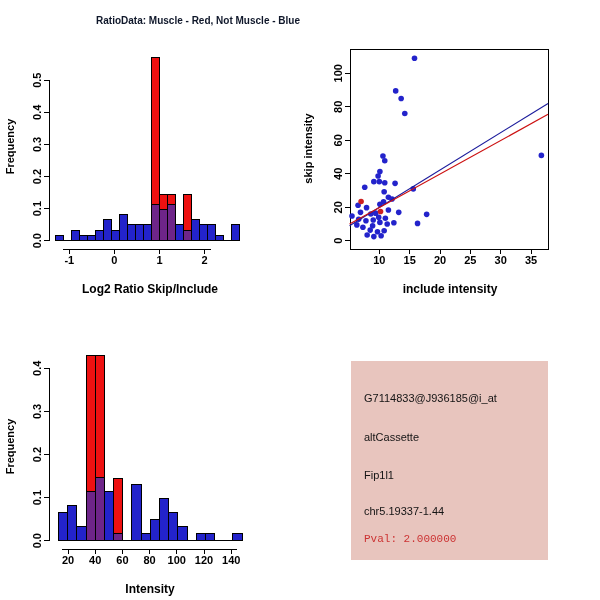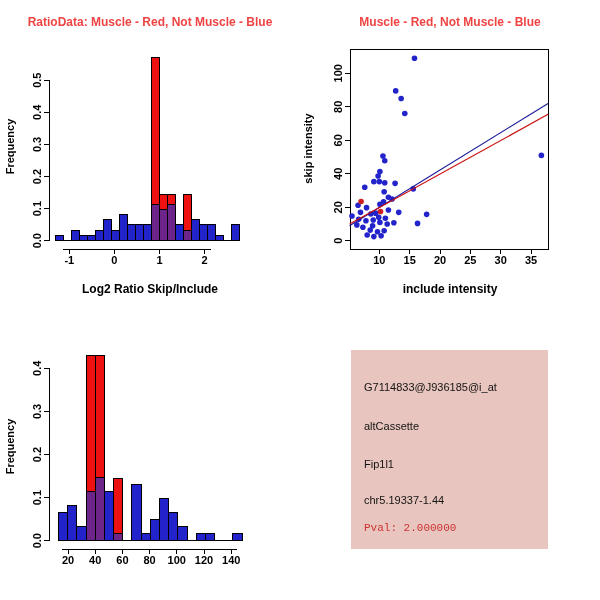--- a/index.html
+++ b/index.html
@@ -1,27 +1,27 @@
 <!DOCTYPE html>
 <html><head>
 <meta charset="utf-8">
 <style>
   html,body{margin:0;padding:0;background:#fff;}
   #screen{position:relative;width:600px;height:600px;background:#ffffff;overflow:hidden;
           font-family:"Liberation Sans",sans-serif;}
   .panel{position:absolute;width:300px;height:300px;}
   .panel svg{position:absolute;left:0;top:0;overflow:visible;}
-  .chart-title{position:absolute;top:15px;left:0;width:100%;text-align:center;
-               font-size:12px;font-weight:bold;color:#ef4444;white-space:nowrap;}
+  .chart-title{position:absolute;top:15px;left:0;width:100%;text-align:right;
+               font-size:10px;font-weight:bold;color:#0f172a;white-space:nowrap;}
   .x-label{position:absolute;top:282px;left:0;width:100%;text-align:center;
            font-size:12px;font-weight:bold;color:#000;}
   .y-label{position:absolute;left:-55px;top:140px;width:130px;height:13px;line-height:13px;
            text-align:center;font-size:11px;font-weight:bold;color:#000;
            transform:rotate(-90deg);}
-  .info-box{position:absolute;left:51px;top:50px;width:197px;height:199px;background:#e8c5be;text-align:right;}
+  .info-box{position:absolute;left:51px;top:61px;width:197px;height:199px;background:#e8c5be;text-align:right;}
   .info-line{position:absolute;left:13px;font-size:11px;color:#141414;white-space:nowrap;}
   .pval{color:#cc3333;font-family:Liberation Mono, monospace;}
   text.tick{font-family:"Liberation Sans",sans-serif;font-size:11px;font-weight:bold;fill:#000;}
 </style>
 </head>
 <body>
 
 <div id="screen">
 
   <div class="panel" style="left:0;top:0">
@@ -154,21 +154,20 @@
         <circle cx="77.479" cy="231.755" r="2.8" fill="#2323cb"></circle>
         <circle cx="84.156" cy="230.75" r="2.8" fill="#2323cb"></circle>
         <circle cx="67.16" cy="234.9375" r="2.8" fill="#2323cb"></circle>
         <circle cx="73.83699999999999" cy="236.6125" r="2.8" fill="#2323cb"></circle>
         <circle cx="81.121" cy="235.775" r="2.8" fill="#2323cb"></circle>
         <line x1="49.556999999999995" y1="225.72500000000002" x2="248.046" y2="103.45000000000002" stroke="#1c1c9c" stroke-width="1.2"></line>
         <line x1="49.556999999999995" y1="224.05" x2="248.046" y2="114.3375" stroke="#cc1111" stroke-width="1.2"></line>
         <circle cx="61.089999999999996" cy="201.4375" r="2.8" fill="#cc2020"></circle>
         <circle cx="80.514" cy="211.4875" r="2.8" fill="#cc2020"></circle>
       </svg>
-    <div class="chart-title">Muscle - Red, Not Muscle - Blue</div>
     <div class="x-label">include intensity</div>
     <div class="y-label" style="top:142px;left:-57px">skip intensity</div>
   </div>
 
   <div class="panel" style="left:0;top:300px">
     <svg id="svg-hist2" width="300" height="300">
         <line x1="49" y1="240.7" x2="49" y2="68.29999999999998" stroke="#000" shape-rendering="crispEdges"></line>
         <line x1="44" y1="240.7" x2="49" y2="240.7" stroke="#000" shape-rendering="crispEdges"></line>
         <text x="41" y="240.7" text-anchor="middle" class="tick" transform="rotate(-90 41 240.7)">0.0</text>
         <line x1="44" y1="197.6" x2="49" y2="197.6" stroke="#000" shape-rendering="crispEdges"></line>
@@ -208,20 +207,21 @@
         <rect x="131.92000000000002" y="184.67" width="9.180000000000007" height="56.03" fill="#2323cb" stroke="#000" stroke-width="1" shape-rendering="crispEdges"></rect>
         <rect x="141.10000000000002" y="233.804" width="9.179999999999978" height="6.895999999999987" fill="#2323cb" stroke="#000" stroke-width="1" shape-rendering="crispEdges"></rect>
         <rect x="150.28" y="219.581" width="9.180000000000007" height="21.119" fill="#2323cb" stroke="#000" stroke-width="1" shape-rendering="crispEdges"></rect>
         <rect x="159.46" y="198.462" width="9.179999999999978" height="42.238" fill="#2323cb" stroke="#000" stroke-width="1" shape-rendering="crispEdges"></rect>
         <rect x="168.64" y="212.685" width="9.180000000000007" height="28.014999999999986" fill="#2323cb" stroke="#000" stroke-width="1" shape-rendering="crispEdges"></rect>
         <rect x="177.82" y="226.47699999999998" width="9.180000000000007" height="14.223000000000013" fill="#2323cb" stroke="#000" stroke-width="1" shape-rendering="crispEdges"></rect>
         <rect x="196.18" y="233.804" width="9.180000000000007" height="6.895999999999987" fill="#2323cb" stroke="#000" stroke-width="1" shape-rendering="crispEdges"></rect>
         <rect x="205.36" y="233.804" width="9.180000000000007" height="6.895999999999987" fill="#2323cb" stroke="#000" stroke-width="1" shape-rendering="crispEdges"></rect>
         <rect x="232.9" y="233.804" width="9.180000000000007" height="6.895999999999987" fill="#2323cb" stroke="#000" stroke-width="1" shape-rendering="crispEdges"></rect>
       </svg>
+    <div class="x-label">Intensity</div>
     <div class="y-label">Frequency</div>
   </div>
 
   <div class="panel" style="left:300px;top:300px">
     <div class="info-box">
       <div class="info-line" style="top:31px">G7114833@J936185@i_at</div>
       <div class="info-line" style="top:70px">altCassette</div>
       <div class="info-line" style="top:108px">Fip1l1</div>
       <div class="info-line" style="top:144px">chr5.19337-1.44</div>
       <div class="info-line pval" style="top:172px">Pval: 2.000000</div>

